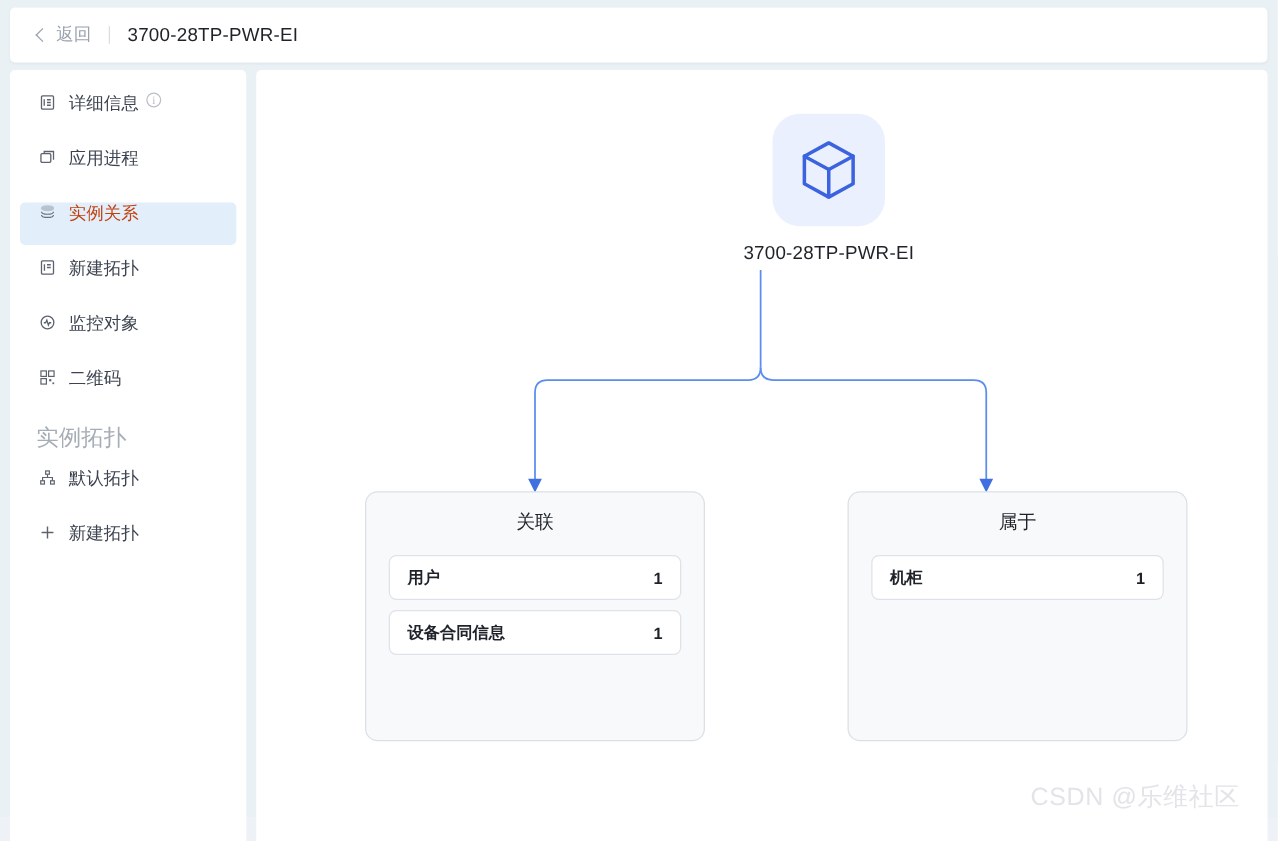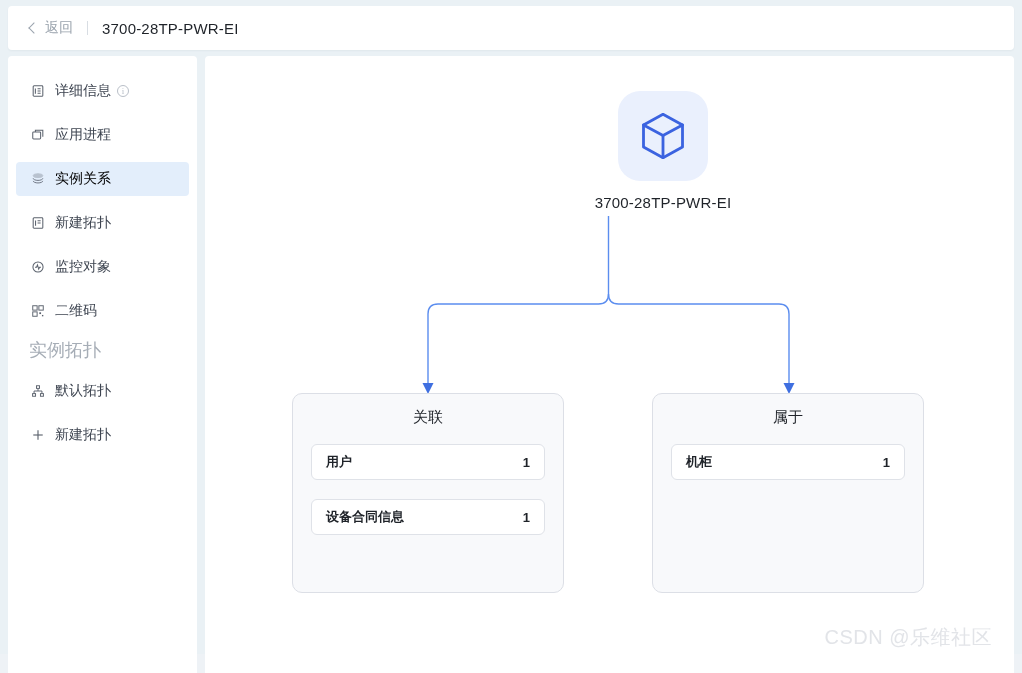--- a/index.html
+++ b/index.html
@@ -70,42 +70,42 @@
     position: absolute;
     left: 8px; top: 0;
     width: 189px; height: 617px;
     background: #ffffff;
     border-radius: 4px 4px 0 0;
     padding-top: 18px;
     overflow: hidden;
   }
   .nav-item {
     display: flex;
-    align-items: center;
+    align-items: flex-start;
     height: 34px;
     margin: 0 8px 10px 8px;
     padding-left: 14px;
     border-radius: 4px;
     color: #3d4450;
     font-size: 14px;
     cursor: pointer;
     white-space: nowrap;
   }
   .nav-item .ico {
     width: 16px; height: 16px;
     margin-right: 9px;
     flex: 0 0 16px;
     display: flex;
     align-items: center;
     justify-content: center;
     color: #5c636e;
   }
   .nav-item.active {
     background: #e3eefb;
-    color: #000000;
+    color: #c2410c;
   }
   .nav-item.active .ico { color: #6b7380; }
   .info-mark {
     margin-left: 6px;
     width: 12px; height: 12px;
     border: 1px solid #b9bfc8;
     border-radius: 50%;
     font-size: 9px;
     line-height: 10px;
     text-align: center;
@@ -169,37 +169,37 @@
   .group-box {
     position: absolute;
     top: 337px;
     width: 272px; height: 200px;
     background: #f8f9fb;
     border: 1px solid #dcdfe6;
     border-radius: 10px;
     padding: 14px 18px 0 18px;
   }
   .group-box.left  { left: 87px; }
-  .group-box.right { left: 447px; }
+  .group-box.right { left: 473px; }
   .group-title {
     text-align: center;
     font-size: 15px;
     color: #1f2329;
     margin-bottom: 17px;
   }
   .rel-row {
     height: 36px;
     background: #ffffff;
     border: 1px solid #dfe2e8;
     border-radius: 6px;
     display: flex;
     align-items: center;
     justify-content: space-between;
     padding: 0 14px;
-    margin-bottom: 19px;
+    margin-bottom: 8px;
     font-size: 13px;
     font-weight: bold;
     color: #1f2329;
     cursor: pointer;
   }
   .rel-count { font-size: 13px; font-weight: bold; color: #1f2329; }
 
   
   .watermark {
     position: absolute;

